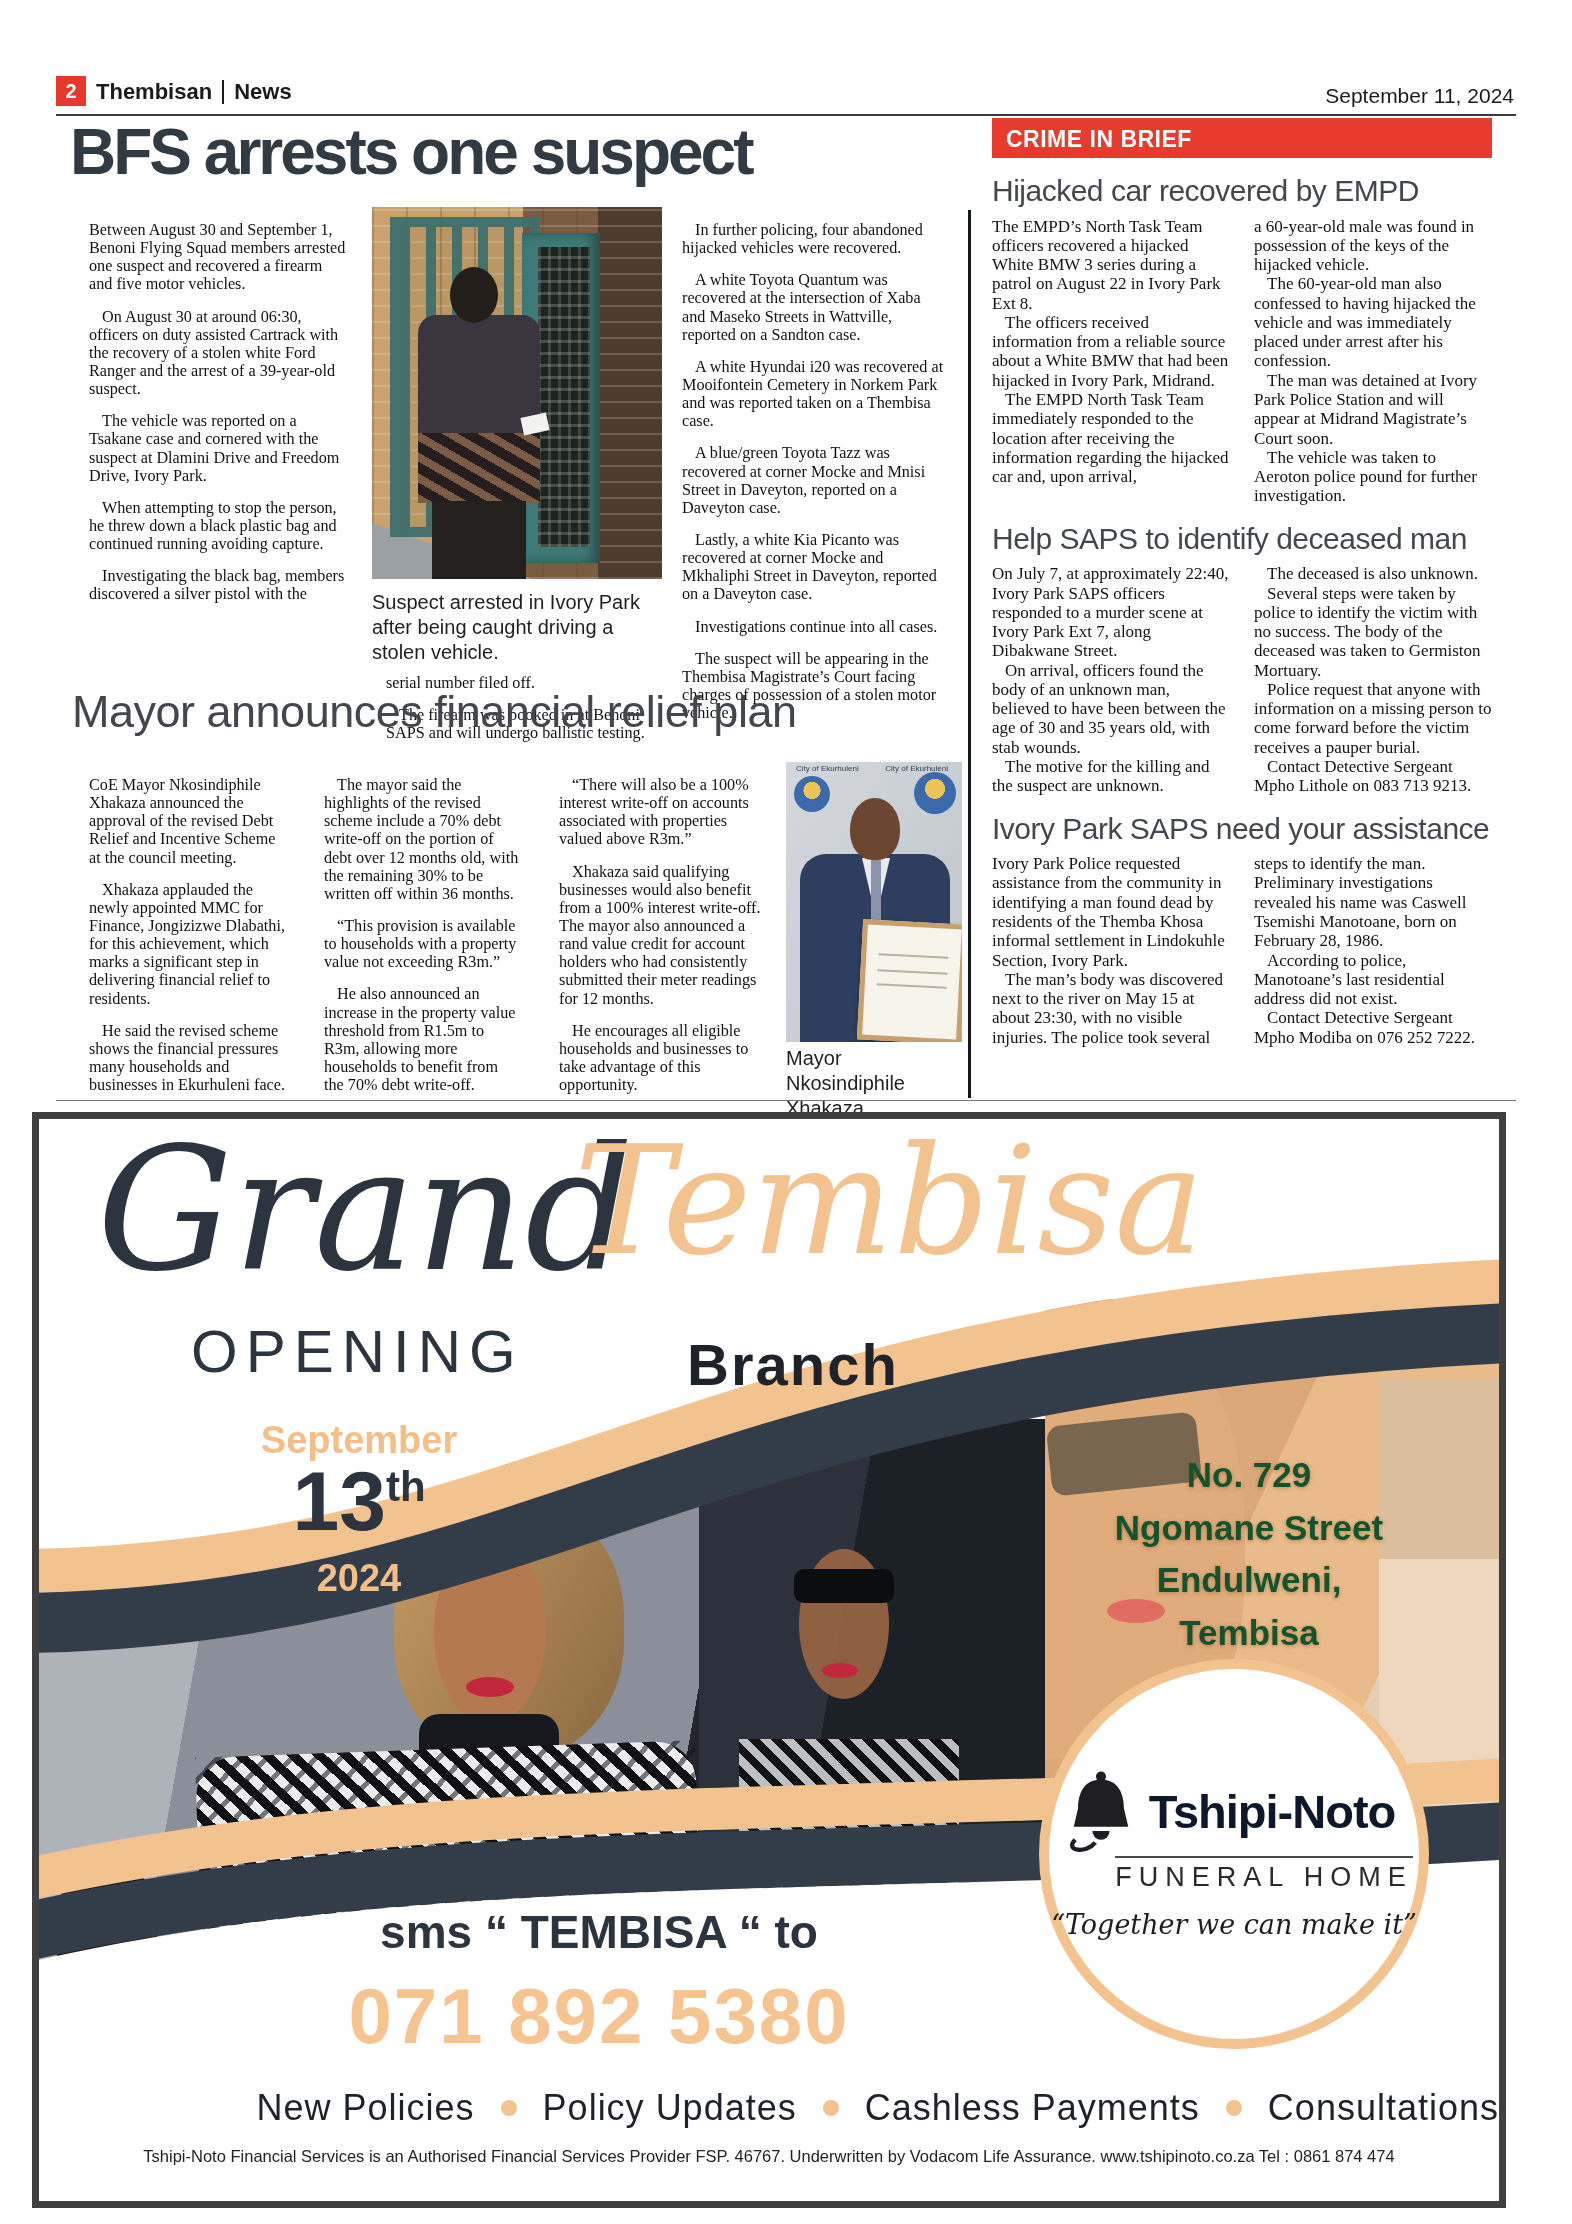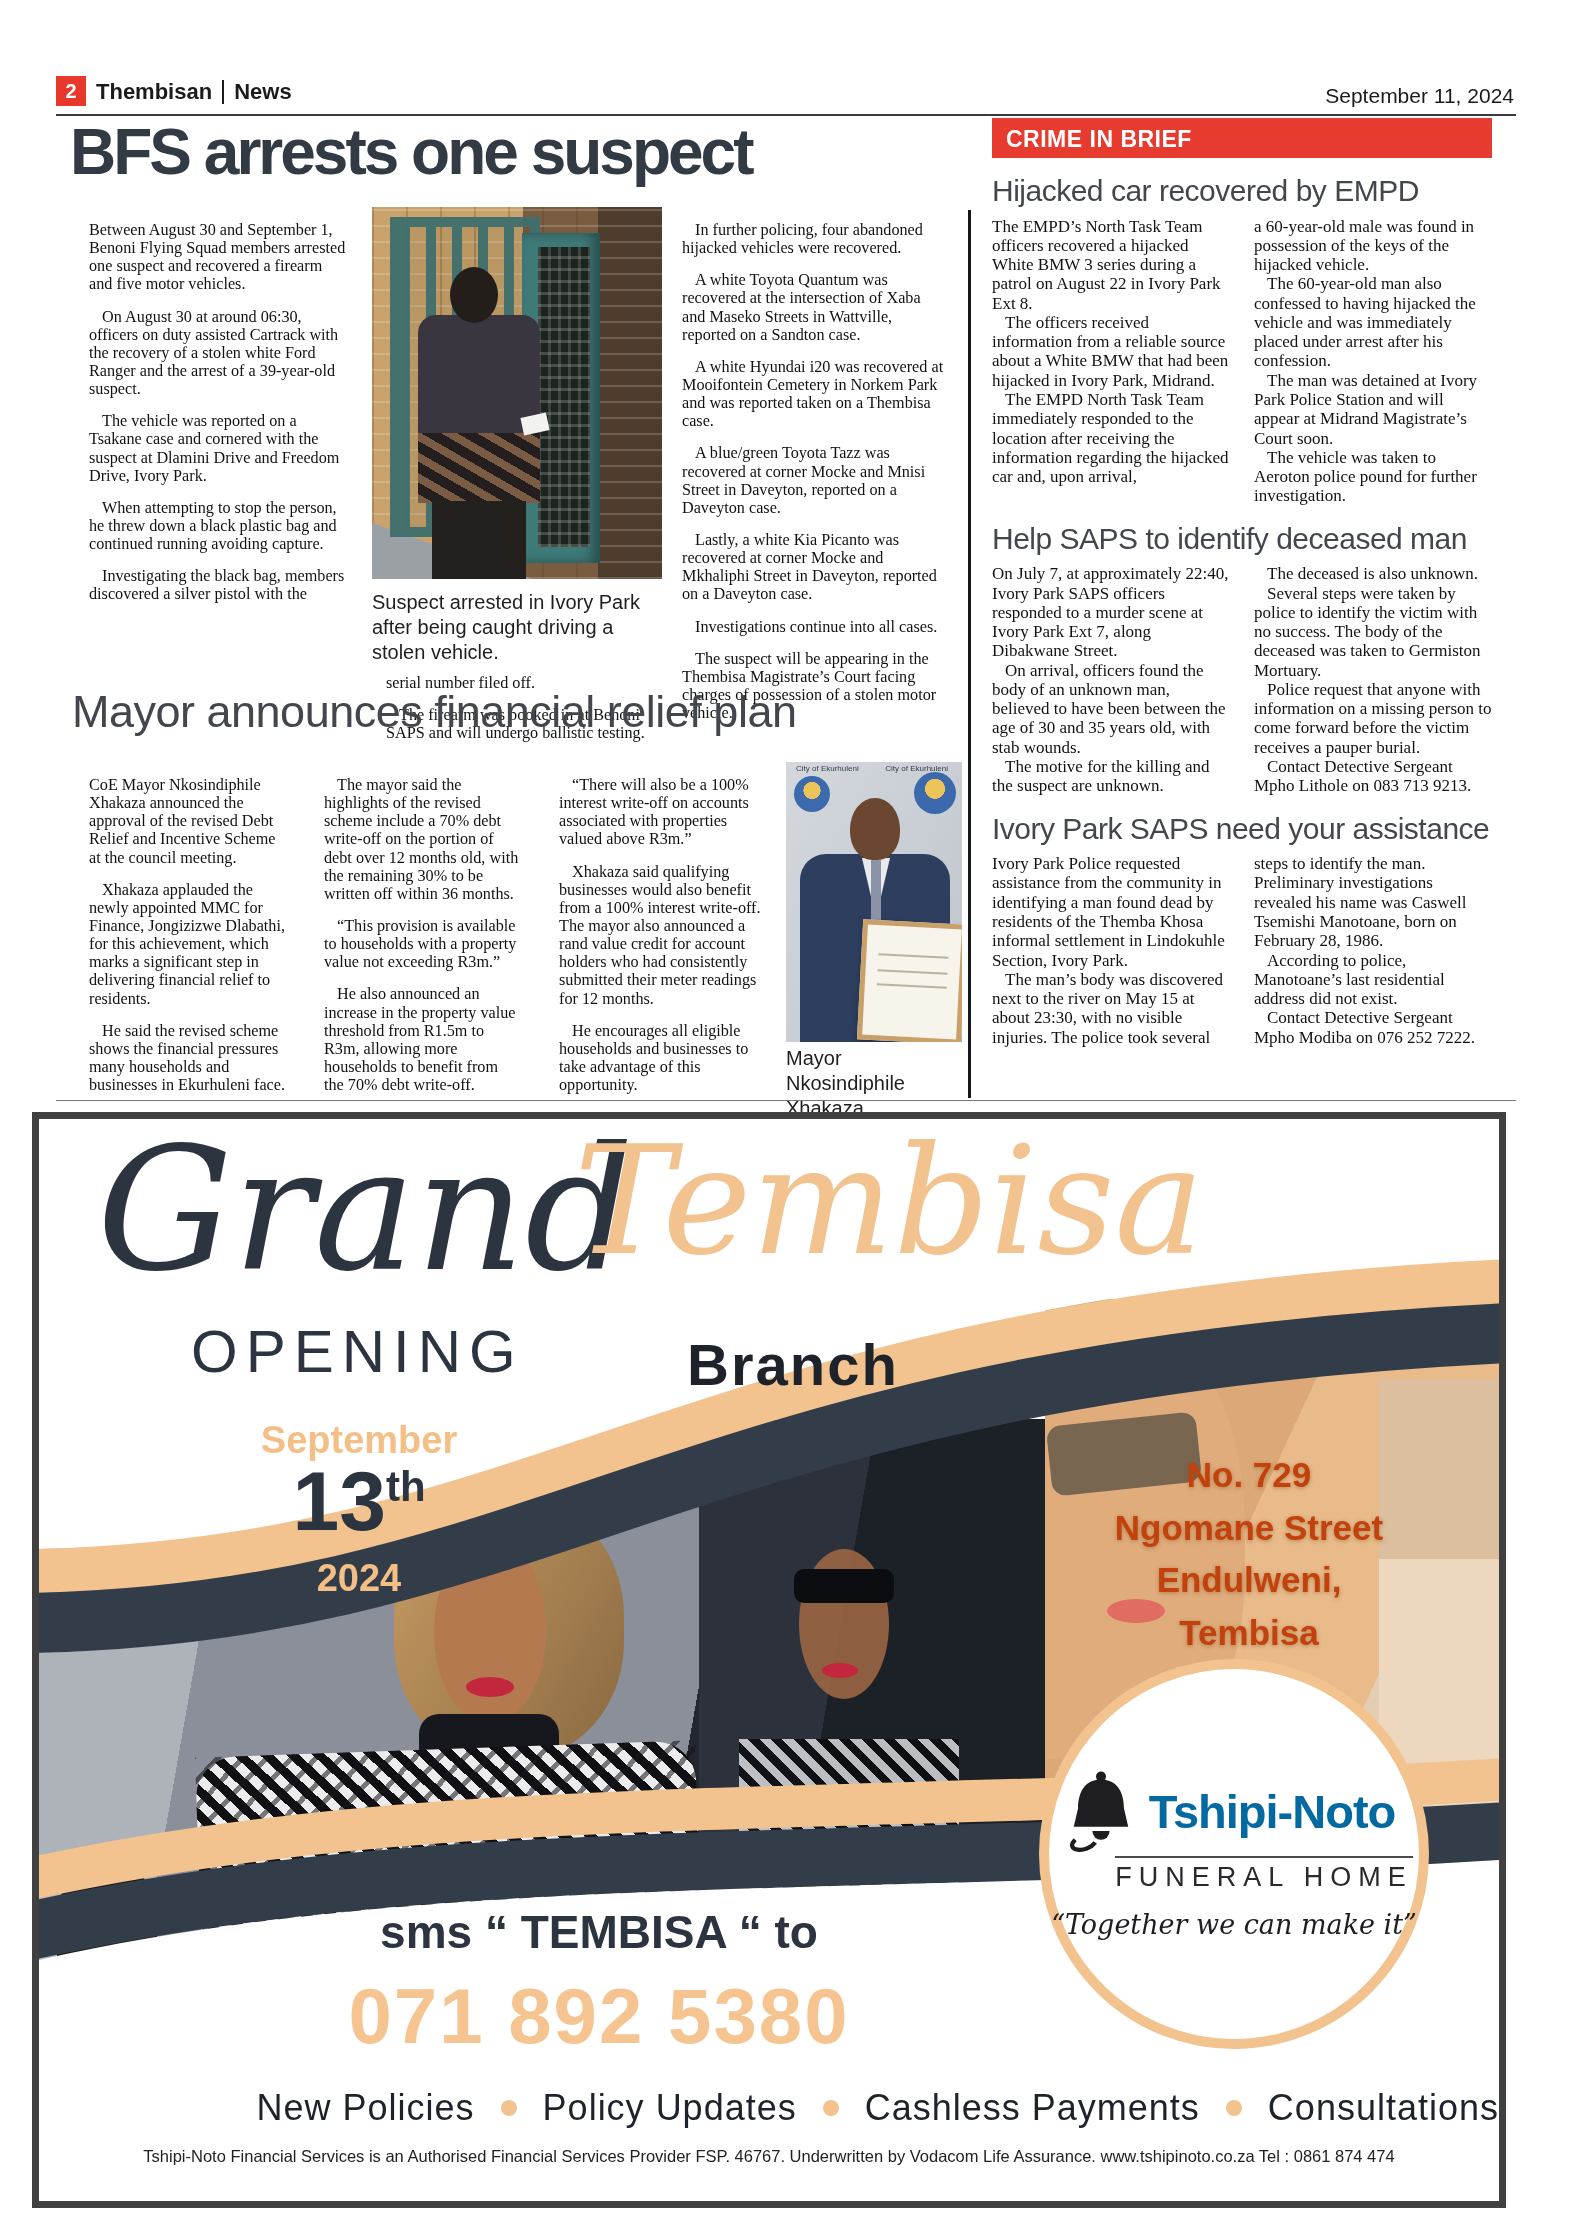--- a/index.html
+++ b/index.html
@@ -115,27 +115,27 @@
       background:linear-gradient(115deg,#c98e5f 0 40%,#e0b183 40% 66%,#d8d3cc 66% 100%);}
   #ad-photo-right .skin{position:absolute;left:0;top:40px;width:200px;height:420px;border-radius:0 45% 45% 0;background:#cf9668;}
   #ad-photo-right .glasses{position:absolute;left:4px;top:120px;width:150px;height:70px;border-radius:14px;background:#15161a;transform:rotate(-6deg);}
   #ad-photo-right .lips{position:absolute;left:62px;top:300px;width:58px;height:24px;border-radius:50%;background:#d1213a;}
   #ad-photo-right .hand{position:absolute;left:180px;top:520px;width:90px;height:120px;border-radius:45%;background:#d9a070;}
   #ad-photo-right .person{position:absolute;right:0;top:80px;width:120px;height:600px;
       background:linear-gradient(180deg,#c9b9a6 0 30%,#e8e6e2 30% 100%);}
   #ad-photo-right .tint{position:absolute;inset:0;background:rgba(244,199,148,0.45);}
   #swoosh{position:absolute;left:0;top:0;width:1460px;height:1082px;pointer-events:none;}
   .adv-address{position:absolute;left:1010px;top:330px;width:400px;text-align:center;font-size:35px;line-height:1.5;
-      font-weight:bold;color:#c2410c;text-shadow:0 1px 4px rgba(120,70,20,0.45);}
+      font-weight:bold;color:#14532d;text-shadow:0 1px 4px rgba(120,70,20,0.45);}
   
   .logo-circle{position:absolute;left:1000px;top:540px;width:390px;height:390px;border-radius:50%;
       background:#fff;border:10px solid #f2c38e;box-sizing:border-box;display:flex;flex-direction:column;
       align-items:center;justify-content:center;text-align:center;}
   .logo-name-row{display:flex;align-items:center;gap:2px;margin-left:-18px;}
-  .logo-name{font-size:47px;font-weight:bold;color:#0369a1;letter-spacing:-1px;}
+  .logo-name{font-size:47px;font-weight:bold;color:#0f172a;letter-spacing:-1px;}
   .logo-sub{font-size:27px;letter-spacing:7px;color:#2a2a2e;border-top:2px solid #4a4a4e;padding-top:4px;margin-top:2px;margin-left:60px;}
   .logo-slogan{font-family:"DejaVu Serif",serif;font-style:italic;font-size:27px;color:#1d1d22;margin-top:16px;}
   
   .sms-line{position:absolute;left:180px;top:786px;width:760px;text-align:center;font-size:46px;font-weight:bold;color:#2c3440;}
   .phone{position:absolute;left:180px;top:852px;width:760px;text-align:center;font-size:78px;font-weight:bold;color:#f5c490;letter-spacing:2px;}
   .services{position:absolute;left:0;top:968px;width:1460px;display:flex;align-items:center;justify-content:flex-end;
       gap:26px;font-size:36px;color:#1d222b;letter-spacing:1px;}
   .svc-dot{width:16px;height:16px;border-radius:50%;background:#f2c38e;}
   .fineprint{position:absolute;left:0;top:1028px;width:1460px;text-align:center;font-size:16.5px;color:#222;}
 </style>

